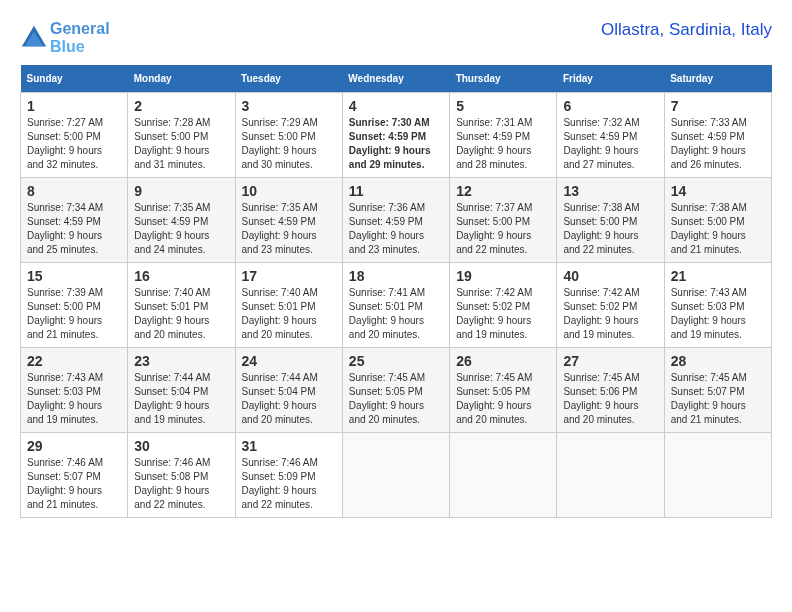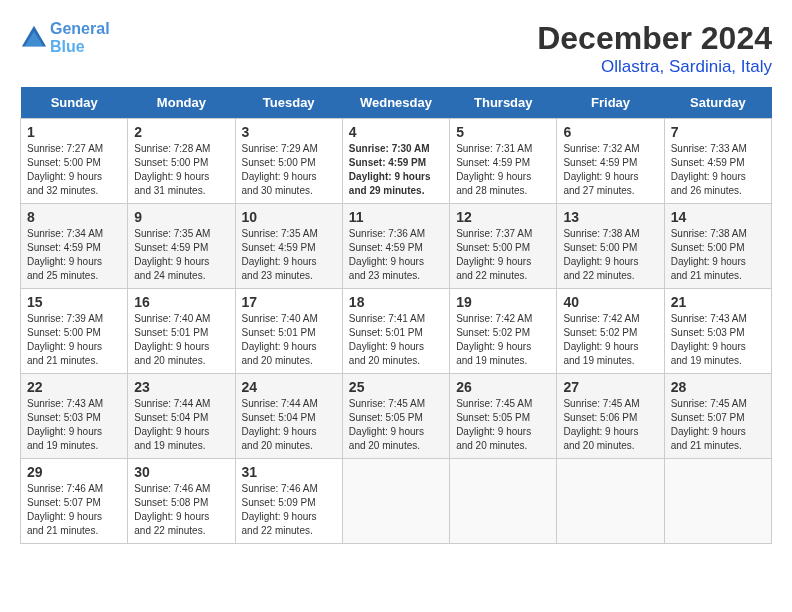--- a/index.html
+++ b/index.html
@@ -47,23 +47,23 @@
       color: #1d4ed8;
     }
     table {
       width: 100%;
       border-collapse: collapse;
       font-size: 11px;
     }
     th {
       background-color: #2a6db5;
       color: #fff;
-      text-align: center;
+      text-align: left;
       padding: 8px 6px;
-      font-size: 13px;
+      font-size: 10px;
       font-weight: bold;
     }
     td {
       vertical-align: top;
       padding: 5px 6px;
       border: 1px solid #ccc;
       width: 14.28%;
       min-height: 80px;
       background: #fff;
     }
@@ -93,21 +93,20 @@
   <div class="logo">
     <svg class="logo-icon" viewBox="0 0 30 30">
       <polygon points="15,2 28,24 2,24" fill="#2a6db5"></polygon>
       <polygon points="15,8 25,24 5,24" fill="#5aaef0" opacity="0.5"></polygon>
     </svg>
     <div class="logo-text">
       <span>General</span><br><span style="color:#5aaef0;">Blue</span>
     </div>
   </div>
   <div class="title-block">
-    <div class="month-title">December 2024</div>
     <div class="location">Ollastra, Sardinia, Italy</div>
   </div>
 </div>
 
 <table>
   <thead>
     <tr id="header-row">
         <th>Sunday</th>
         <th>Monday</th>
         <th>Tuesday</th>

